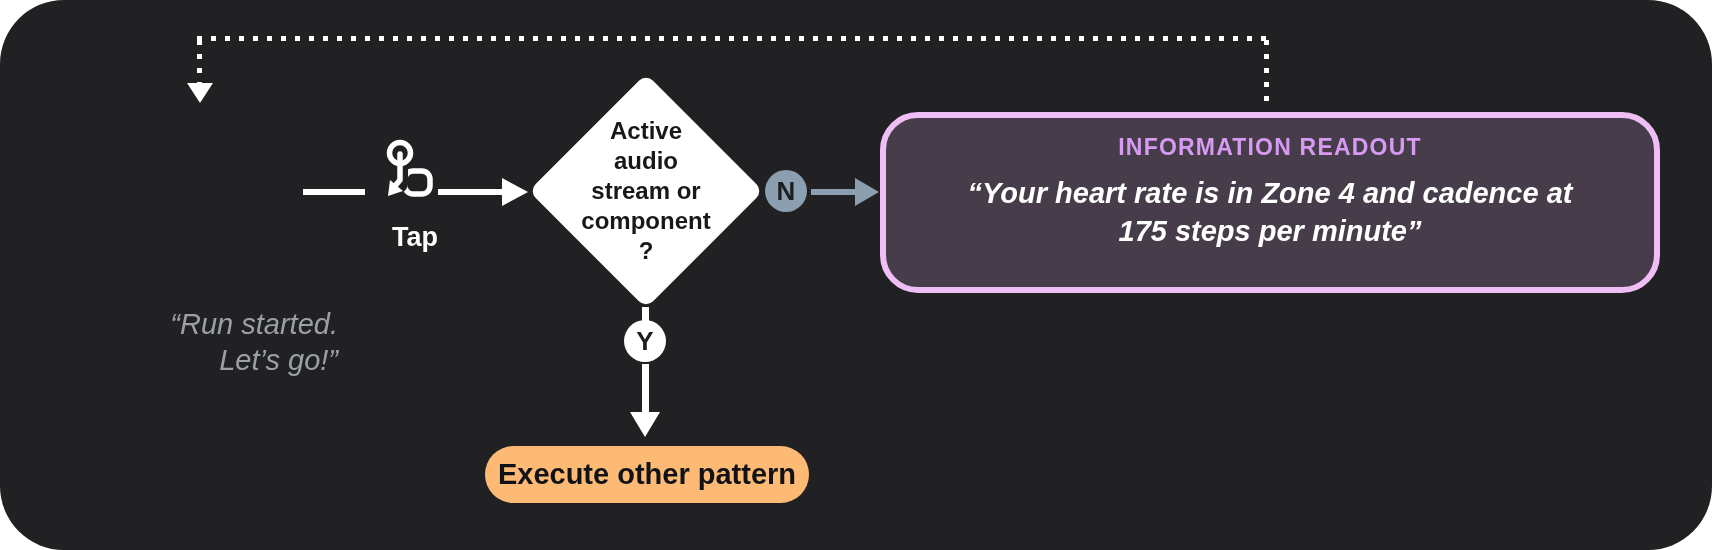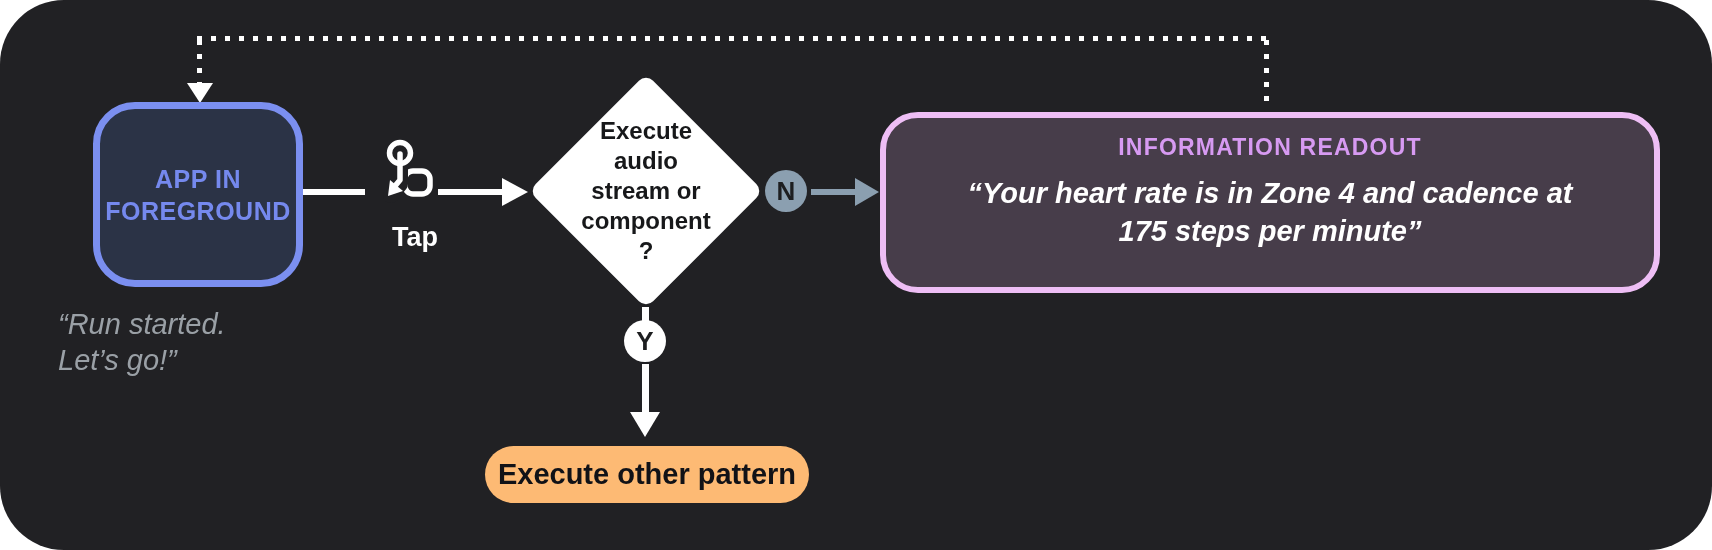--- a/index.html
+++ b/index.html
@@ -36,21 +36,21 @@
   .app-box {
     left:93px; top:102px; width:210px; height:185px; box-sizing:border-box;
     background:#2b3346; border:7px solid #7b8ff0; border-radius:42px;
     display:flex; align-items:center; justify-content:center;
   }
   .app-label {
     color:#7589ee; font-size:25px; font-weight:bold; letter-spacing:.5px;
     line-height:1.28; text-align:center;
   }
   .caption {
-    left:58px; top:306px; width:280px; text-align:left;
+    left:58px; top:306px; width:280px; text-align:right;
     color:#9aa0a6; font-size:29px; font-style:italic; line-height:1.25;
   }
 
   
   .wline { background:#ffffff; }
   .line-a { left:303px; top:189px; width:62px; height:6px; }
   .line-b { left:438px; top:189px; width:64px; height:6px; }
   .arrow-right-white {
     left:502px; top:178px; width:0; height:0;
     border-top:14px solid transparent; border-bottom:14px solid transparent;
@@ -119,41 +119,37 @@
 <body>
 
 <div class="stage">
   <div class="canvas">
 
     <div class="abs dot-h"></div>
     <div class="abs dot-v dot-v-left"></div>
     <div class="abs dot-v dot-v-right"></div>
     <div class="abs dot-arrowhead"></div>
 
-    <div class="abs app-box">
-      <div class="app-label preline">APP IN
-FOREGROUND</div>
-    </div>
     <div class="abs caption preline">“Run started.
 Let’s go!”</div>
 
     <div class="abs wline line-a"></div>
     <svg class="abs tap-icon" width="66" height="70" viewBox="0 0 66 70">
       <rect x="33" y="33" width="25" height="23" rx="8" fill="none" stroke="#ffffff" stroke-width="5.5"></rect>
       <path d="M28 18 L28 46 L19 57" fill="none" stroke="#212124" stroke-width="16" stroke-linecap="round" stroke-linejoin="round"></path>
       <circle cx="28" cy="15" r="10.5" fill="none" stroke="#ffffff" stroke-width="5.5"></circle>
       <path d="M28 16 L28 42 L23 48" fill="none" stroke="#ffffff" stroke-width="5.5" stroke-linecap="round" stroke-linejoin="round"></path>
       <polygon points="16,58 31,53 18,42" fill="#ffffff"></polygon>
     </svg>
     <div class="abs tap-label">Tap</div>
     <div class="abs wline line-b"></div>
     <div class="abs arrow-right-white"></div>
 
     <div class="abs diamond"></div>
-    <div class="abs diamond-label preline">Execute
+    <div class="abs diamond-label preline">Active
 audio
 stream or
 component
 ?</div>
 
     <div class="abs badge n-badge">N</div>
     <div class="abs n-line"></div>
     <div class="abs n-arrowhead"></div>
 
     <div class="abs readout-box">

